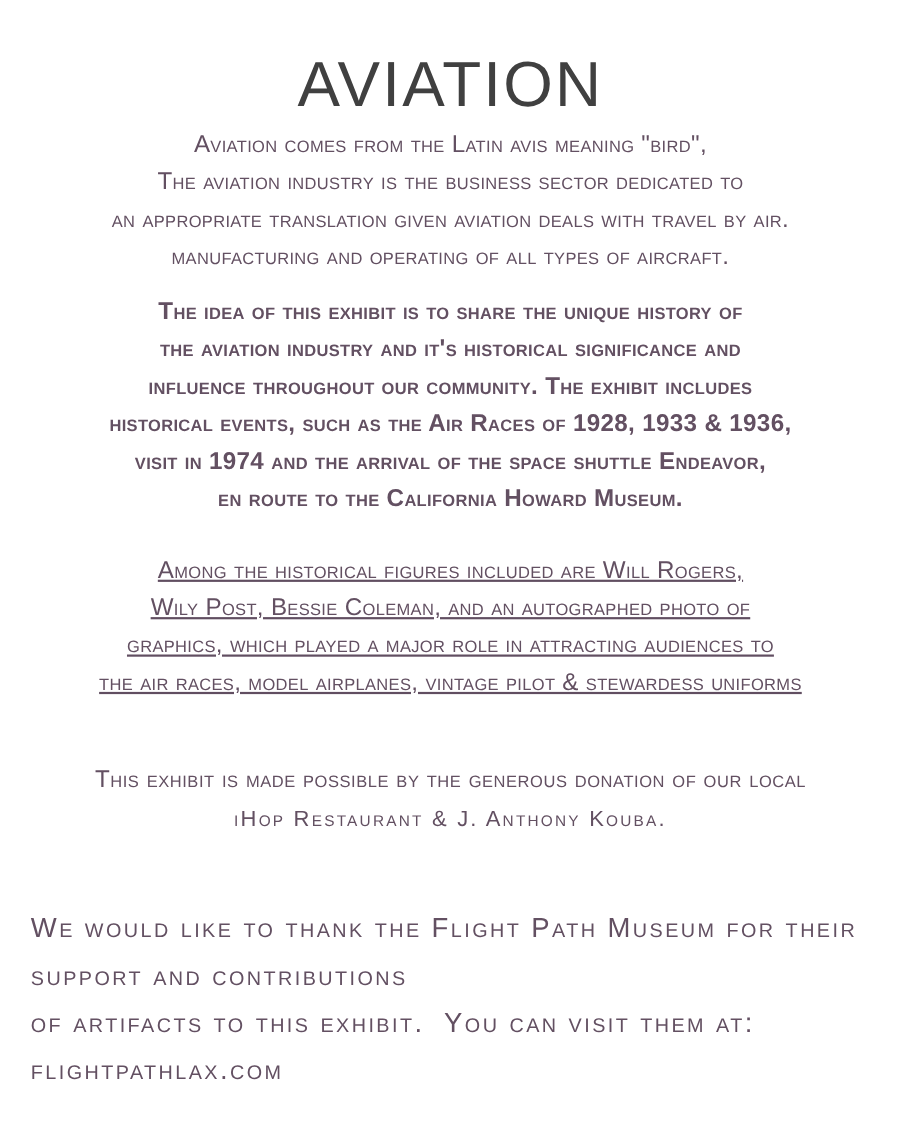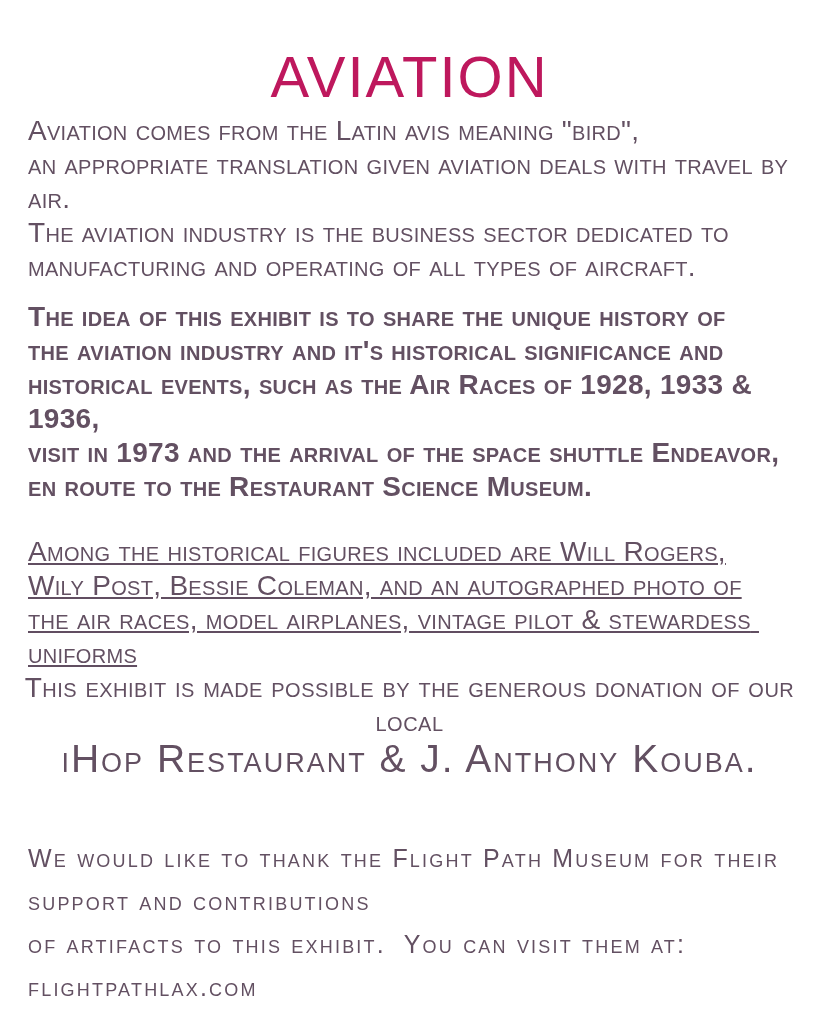--- a/index.html
+++ b/index.html
@@ -17,46 +17,48 @@
     color: #614e61;
   }
   .title {
     margin: 0;
     padding-top: 48px;
     text-align: center;
     font-size: 58px;
     font-weight: 300;
     letter-spacing: 2px;
     line-height: 1.0;
-    color: #be185d;
+    color: #404040;
     font-variant: small-caps;
   }
   .para {
     margin: 0;
     padding: 0 28px;
   }
   .line {
     font-variant: small-caps;
-    font-size: 28px;
+    font-size: 22px;
     line-height: 34px;
     letter-spacing: 0.3px;
     white-space: pre-wrap;
     color: #635062;
+    text-align: center;
   }
   .para-1 { margin-top: 8px; }
   .para-2 { margin-top: 16px; font-weight: bold; }
   .para-3 { margin-top: 31px; text-decoration: underline; }
   .ack {
+    margin-top: 54px;
     text-align: center;
     padding: 0 10px;
   }
   .ack .line { letter-spacing: 0.5px; }
   .ack-restaurant {
     font-variant: small-caps;
-    font-size: 39px;
+    font-size: 20px;
     line-height: 40px;
     letter-spacing: 2px;
     white-space: pre-wrap;
     color: #635062;
   }
   .footer {
     margin-top: 58px;
     padding: 0 28px;
   }
   .footer .fline {
@@ -70,36 +72,38 @@
 </style>
 </head>
 <body>
 
 <div class="page">
 
   <h1 class="title">AVIATION</h1>
 
   <section class="para para-1">
     <div class="line">Aviation comes from the Latin avis meaning "bird",</div>
+    <div class="line">The aviation industry is the business sector dedicated to</div>
     <div class="line">an appropriate translation given aviation deals with travel by air.</div>
-    <div class="line">The aviation industry is the business sector dedicated to</div>
     <div class="line">manufacturing and operating of all types of aircraft.</div>
   </section>
 
   <section class="para para-2">
     <div class="line">The idea of this exhibit is to share the unique history of</div>
     <div class="line">the aviation industry and it's historical significance and</div>
+    <div class="line">influence throughout our community. The exhibit includes</div>
     <div class="line">historical events, such as the Air Races of 1928, 1933 &amp; 1936,</div>
-    <div class="line">visit in 1973 and the arrival of the space shuttle Endeavor,</div>
-    <div class="line">en route to the Restaurant Science Museum.</div>
+    <div class="line">visit in 1974 and the arrival of the space shuttle Endeavor,</div>
+    <div class="line">en route to the California Howard Museum.</div>
   </section>
 
   <section class="para para-3">
     <div class="line">Among the historical figures included are Will Rogers,</div>
     <div class="line">Wily Post, Bessie Coleman, and an autographed photo of</div>
+    <div class="line">graphics, which played a major role in attracting audiences to</div>
     <div class="line">the air races, model airplanes, vintage pilot &amp; stewardess uniforms</div>
   </section>
 
   <section class="ack">
     <div class="line">This exhibit is made possible by the generous donation of our local</div>
     <div class="ack-restaurant">iHop Restaurant &amp; J. Anthony Kouba.</div>
   </section>
 
   <section class="footer">
     <div class="fline">We would like to thank the Flight Path Museum for their support and contributions</div>

